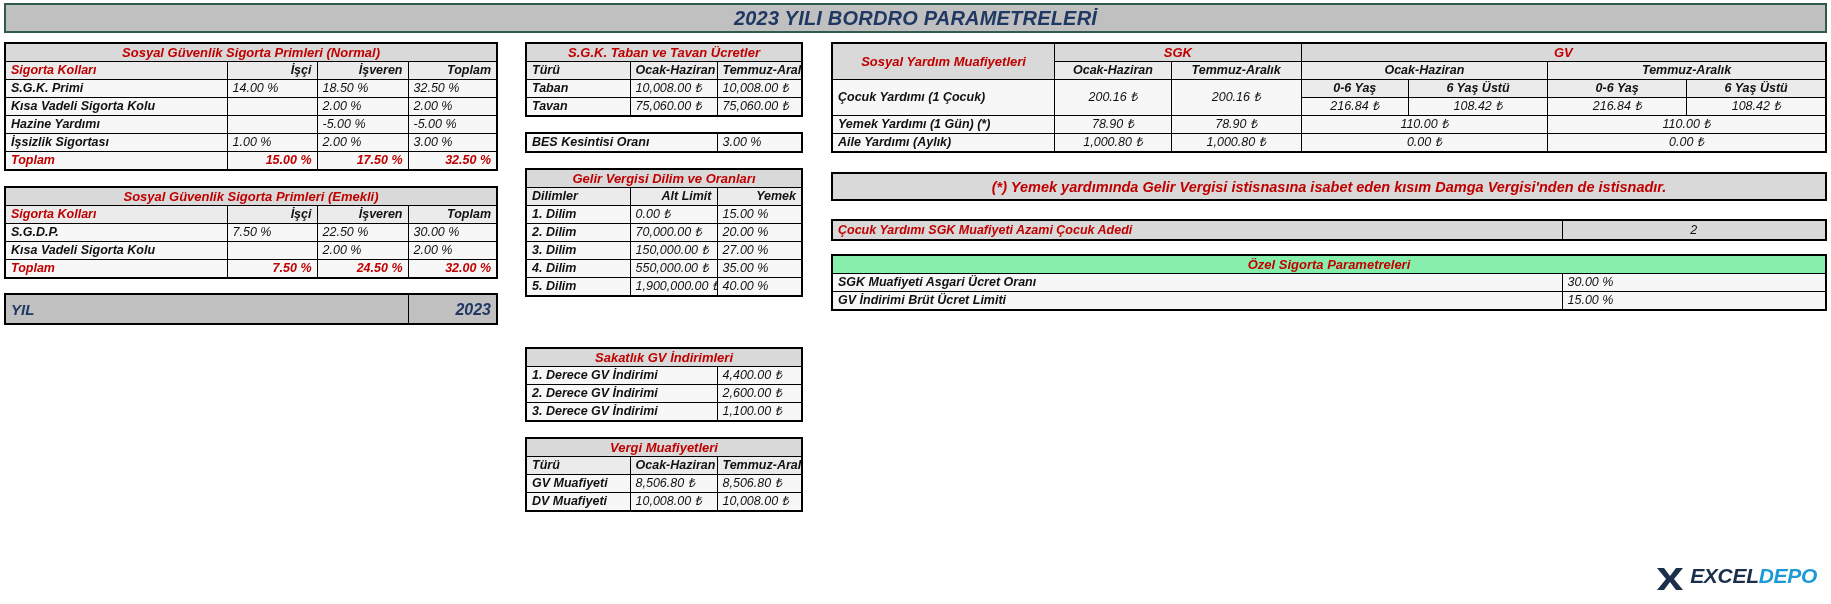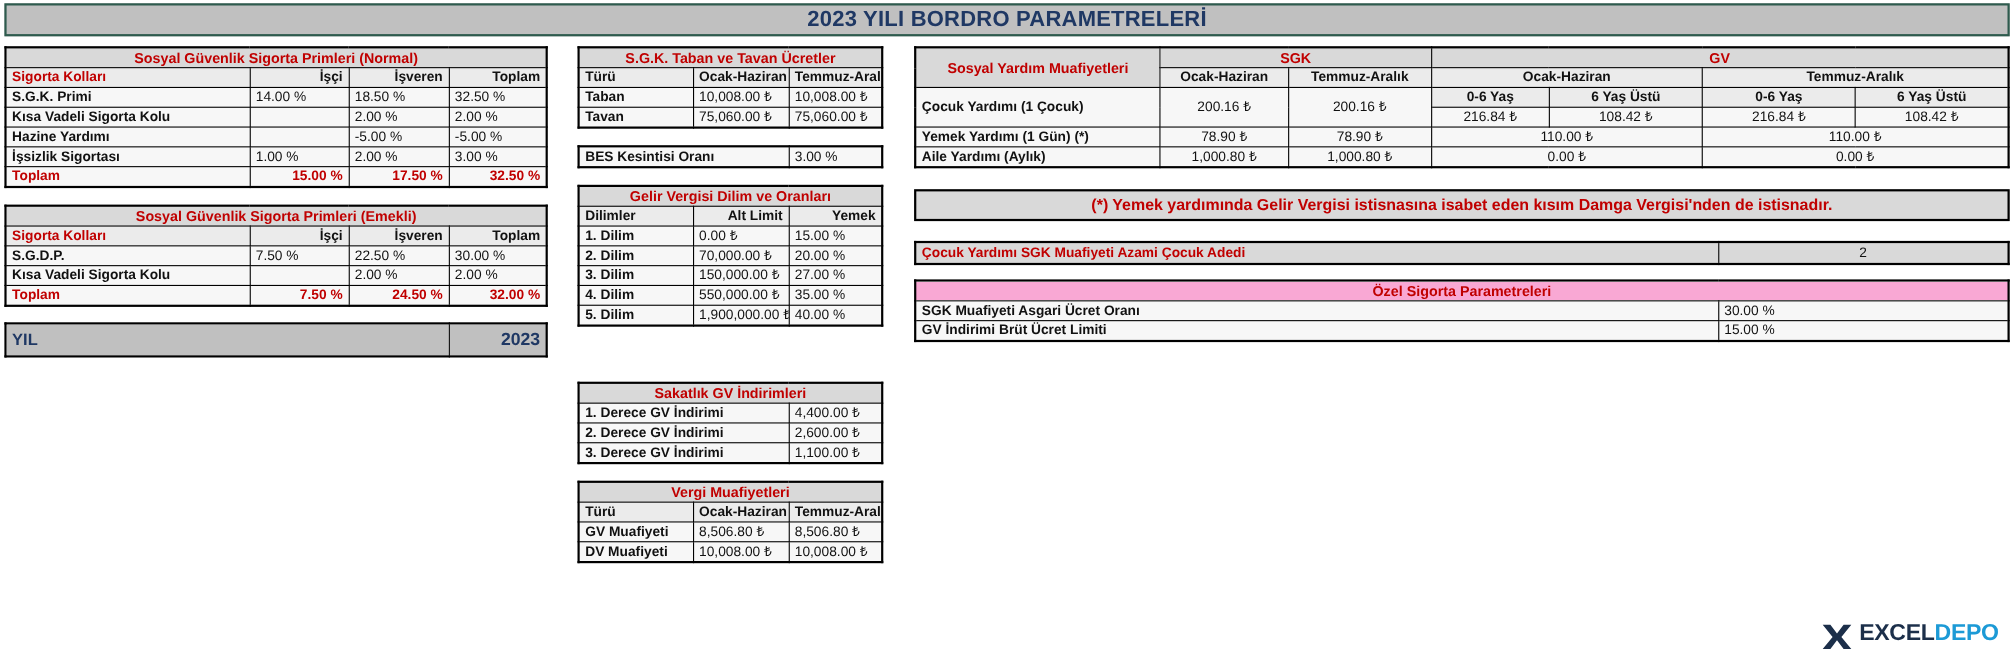--- a/index.html
+++ b/index.html
@@ -7,20 +7,21 @@
     margin: 0; padding: 0;
     background: #ffffff;
     font-family: "Liberation Sans", sans-serif;
   }
   #sheet {
     position: relative;
     width: 1831px;
     height: 604px;
     background: #ffffff;
     overflow: hidden;
+    font-style: italic;
   }
 
   
   .title-banner {
     position: absolute;
     left: 4px; top: 3px;
     width: 1823px; height: 30px;
     background: #c0c0c0;
     border: 2px solid #2e5b4e;
     display: flex;
@@ -445,21 +446,21 @@
     </tbody>
   </table>
 
   <table class="tbl" style="left:831px; top:254px; width:996px;">
     <colgroup>
         <col style="width:730px">
         <col style="width:264px">
       </colgroup>
     <tbody>
       <tr>
-        <td class="hdr-title" colspan="2" style="background:#f9a8d4;">Özel Sigorta Parametreleri</td>
+        <td class="hdr-title" colspan="2" style="background:#86efac;">Özel Sigorta Parametreleri</td>
       </tr>
       <tr>
         <td class="lbl">SGK Muafiyeti Asgari Ücret Oranı</td>
         <td class="num">30.00 %</td>
       </tr>
       <tr>
         <td class="lbl">GV İndirimi Brüt Ücret Limiti</td>
         <td class="num">15.00 %</td>
       </tr>
     </tbody>

